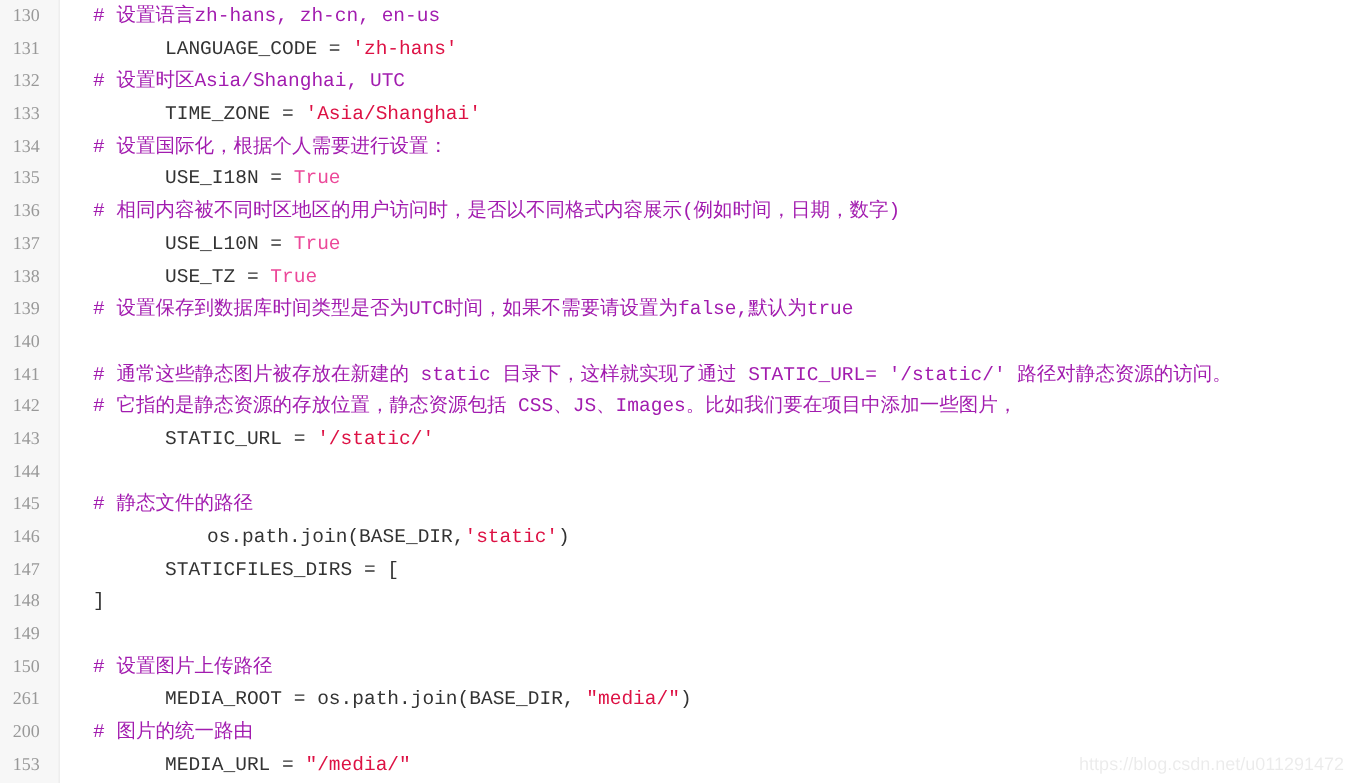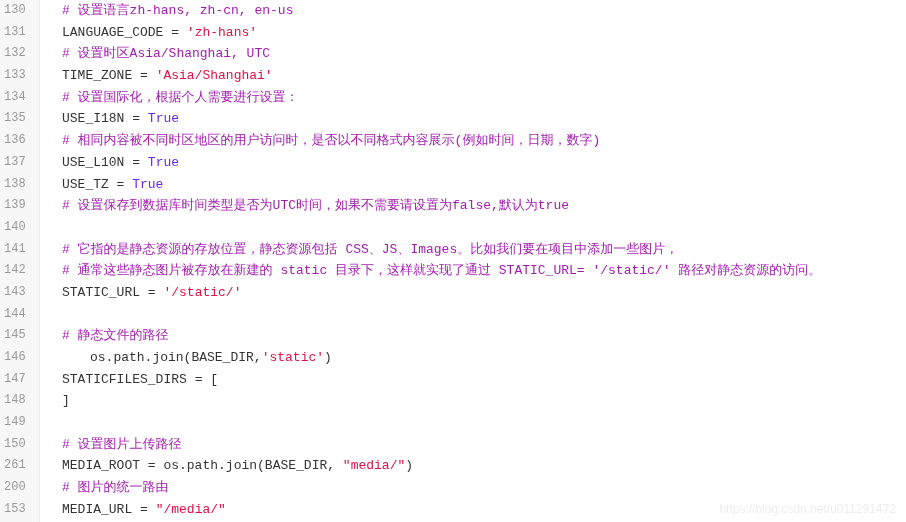--- a/index.html
+++ b/index.html
@@ -13,45 +13,46 @@
   overflow: hidden;
   position: relative;
 }
 .editor {
   display: flex;
   height: 100%;
 }
 .gutter {
   background: #f7f7f7;
   color: #999;
-  text-align: left;
+  text-align: center;
   padding: 0 8px 16px 4px;
   user-select: none;
   min-width: 40px;
   border-right: 1px solid #eee;
+  font-family: Liberation Serif, serif;
 }
 .gutter .ln {
   height: 21.7px;
   line-height: 21.7px;
   font-size: 12px;
 }
 .code {
   padding-left: 22px;
   flex: 1;
 }
 .line {
   height: 21.7px;
   line-height: 21.7px;
   white-space: pre;
 }
 .cmt { color: #a21caf; font-style: normal; }
-.ident { color: #333; }
+.ident { color: #333; margin-left: 48px; }
 .op { color: #333; }
 .str { color: #dd1144; }
-.kw { color: #6d28d9; }
+.kw { color: #ec4899; }
 .indent { display: inline-block; width: 28px; }
 .watermark {
   position: absolute;
   right: 10px;
   bottom: 6px;
   font-size: 12px;
   color: rgba(0,0,0,0.08);
   font-family: Arial, sans-serif;
   pointer-events: none;
 }
@@ -91,22 +92,22 @@
       <div class="line"><span class="ident">LANGUAGE_CODE</span><span class="op"> = </span><span class="str">'zh-hans'</span></div>
       <div class="line"><span class="cmt"># 设置时区Asia/Shanghai, UTC</span></div>
       <div class="line"><span class="ident">TIME_ZONE</span><span class="op"> = </span><span class="str">'Asia/Shanghai'</span></div>
       <div class="line"><span class="cmt"># 设置国际化，根据个人需要进行设置：</span></div>
       <div class="line"><span class="ident">USE_I18N</span><span class="op"> = </span><span class="kw">True</span></div>
       <div class="line"><span class="cmt"># 相同内容被不同时区地区的用户访问时，是否以不同格式内容展示(例如时间，日期，数字)</span></div>
       <div class="line"><span class="ident">USE_L10N</span><span class="op"> = </span><span class="kw">True</span></div>
       <div class="line"><span class="ident">USE_TZ</span><span class="op"> = </span><span class="kw">True</span></div>
       <div class="line"><span class="cmt"># 设置保存到数据库时间类型是否为UTC时间，如果不需要请设置为false,默认为true</span></div>
       <div class="line"></div>
+      <div class="line"><span class="cmt"># 通常这些静态图片被存放在新建的 static 目录下，这样就实现了通过 STATIC_URL= '/static/' 路径对静态资源的访问。</span></div>
       <div class="line"><span class="cmt"># 它指的是静态资源的存放位置，静态资源包括 CSS、JS、Images。比如我们要在项目中添加一些图片，</span></div>
-      <div class="line"><span class="cmt"># 通常这些静态图片被存放在新建的 static 目录下，这样就实现了通过 STATIC_URL= '/static/' 路径对静态资源的访问。</span></div>
       <div class="line"><span class="ident">STATIC_URL</span><span class="op"> = </span><span class="str">'/static/'</span></div>
       <div class="line"></div>
       <div class="line"><span class="cmt"># 静态文件的路径</span></div>
       <div class="line"><span class="indent"></span><span class="ident">os.path.join(BASE_DIR,</span><span class="str">'static'</span><span class="op">)</span></div>
       <div class="line"><span class="ident">STATICFILES_DIRS</span><span class="op"> = [</span></div>
       <div class="line"><span class="op">]</span></div>
       <div class="line"></div>
       <div class="line"><span class="cmt"># 设置图片上传路径</span></div>
       <div class="line"><span class="ident">MEDIA_ROOT</span><span class="op"> = os.path.join(BASE_DIR, </span><span class="str">"media/"</span><span class="op">)</span></div>
       <div class="line"><span class="cmt"># 图片的统一路由</span></div>

